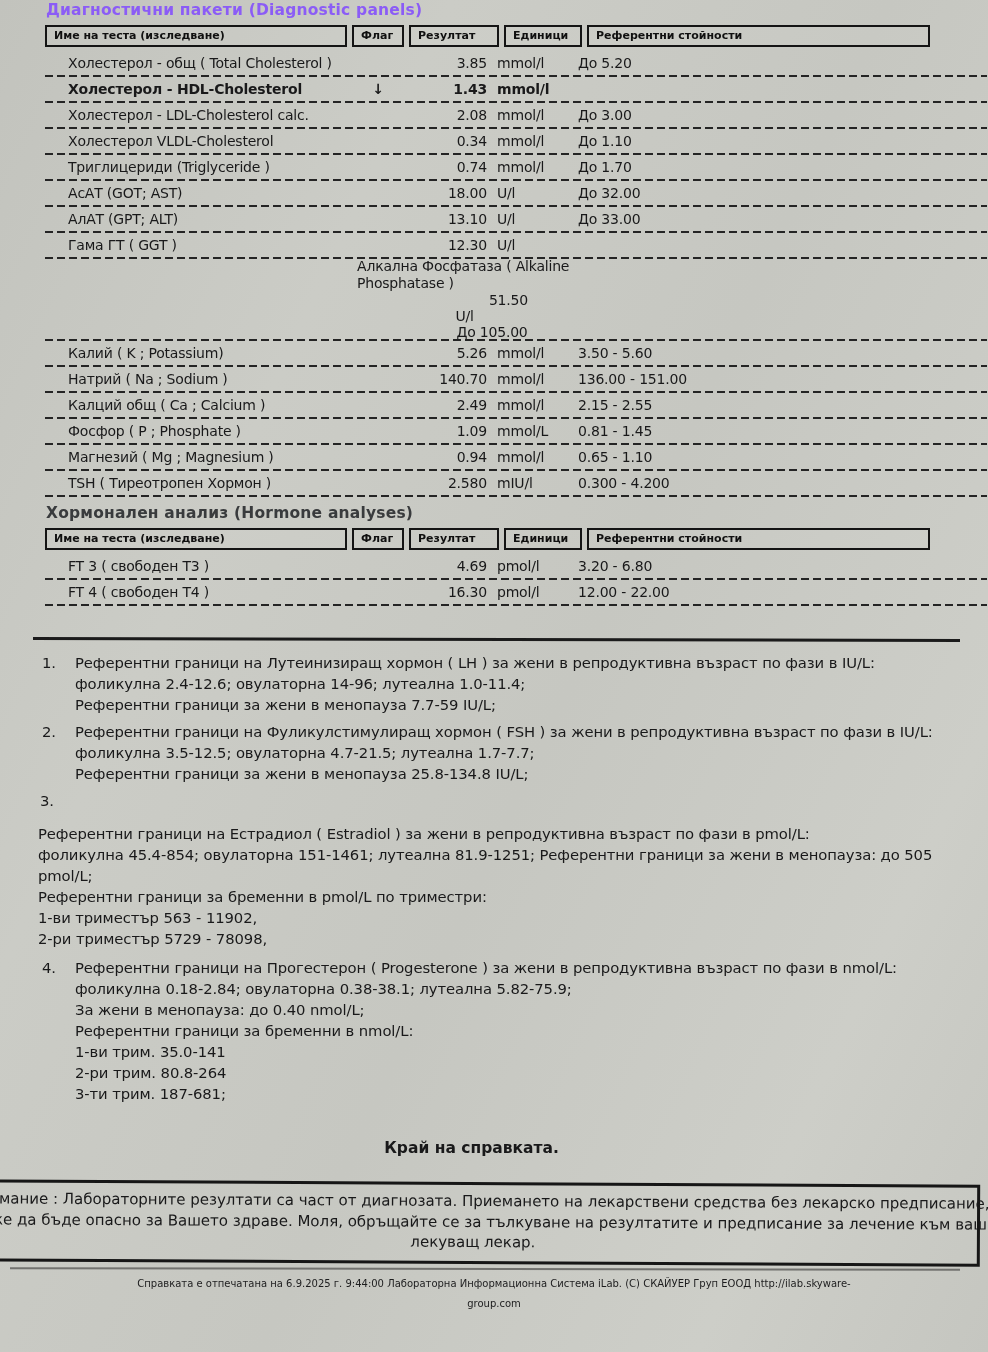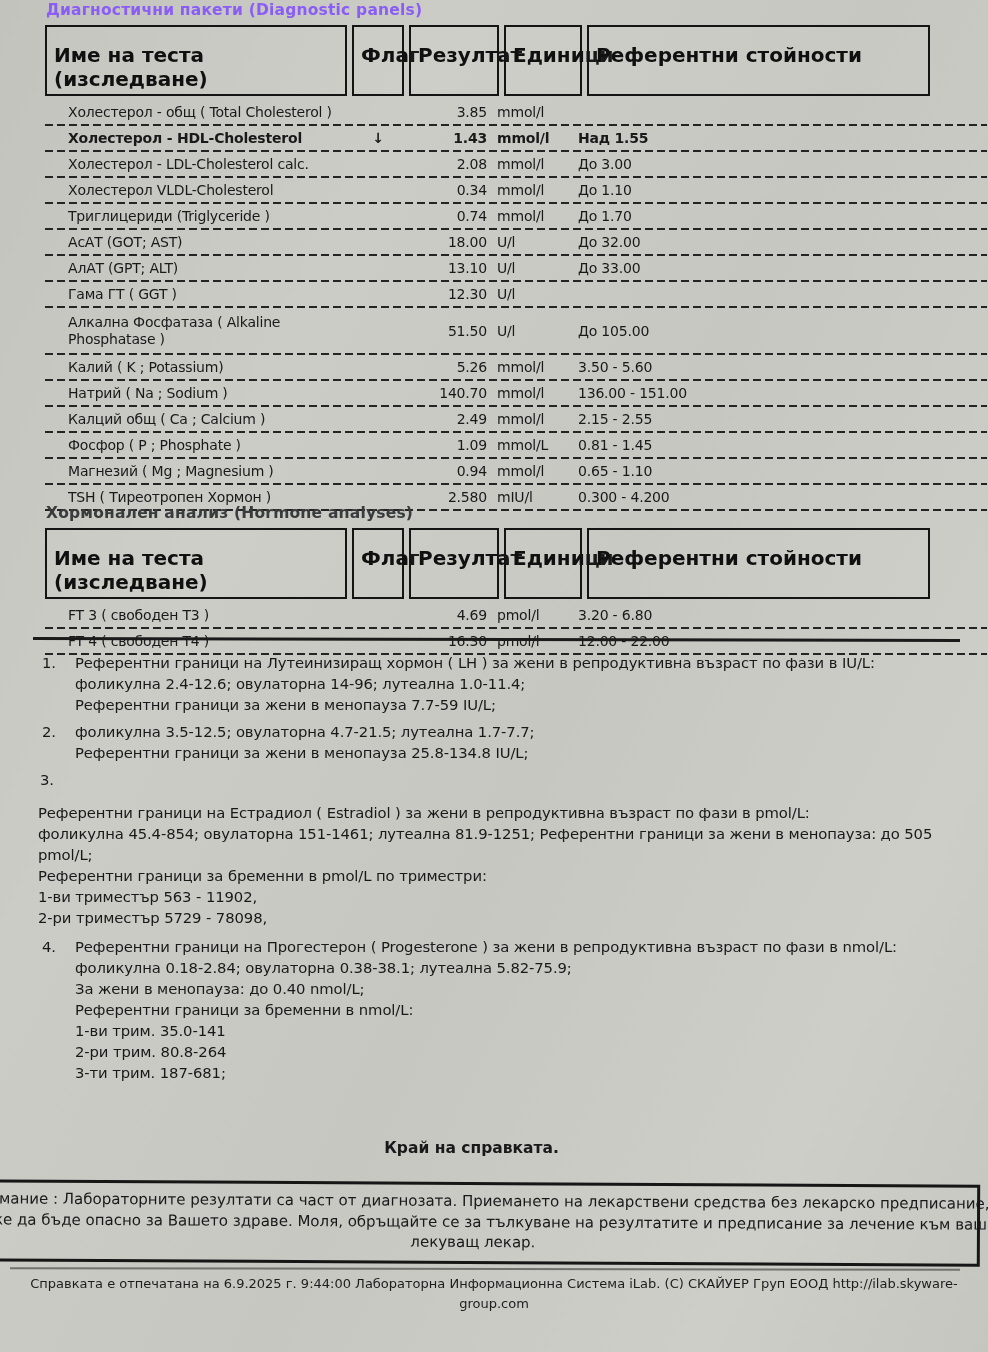--- a/index.html
+++ b/index.html
@@ -9,28 +9,28 @@
     font-family:"DejaVu Sans","Liberation Sans",sans-serif;
     color:#19191a;
   }
   .block{position:absolute;left:0;right:0;}
   
   .sec-title{margin:0 0 0 46px;font-size:15.5px;font-weight:bold;color:#8b5cf6;letter-spacing:.2px;}
   .sec-title.darker{color:#393b3d;}
   
   .tbl{margin:6px 0 0 45px;width:885px;font-size:14px;}
   .thead{display:flex;gap:5px;margin-bottom:3px;}
-  .th{border:2.5px solid #141414;padding:16px 7px 3px;font-weight:bold;font-size:20px;color:#101010;box-sizing:border-box;background:rgba(255,255,255,0.04);}
+  .th{border:2.5px solid #141414;padding:2px 7px 3px;font-weight:bold;font-size:11px;color:#101010;box-sizing:border-box;background:rgba(255,255,255,0.04);}
   .th.col-name{width:302px;}
   .th.col-flag{width:52px;}
   .th.col-result{width:90px;}
   .th.col-units{width:78px;}
   .th.col-reference{flex:1;}
   .trow{display:flex;align-items:center;min-height:26px;position:relative;}
-  .trow.tall{min-height:47px;}
+  .trow.tall{min-height:47px;flex-direction:column;}
   .trow::after{content:"";position:absolute;left:0;right:-57px;bottom:-1px;height:2.4px;
     background:repeating-linear-gradient(90deg,#242424 0 8px,transparent 8px 12px);}
   .trow.bold{font-weight:bold;}
   .td{box-sizing:border-box;letter-spacing:-0.2px;}
   .td.col-name{width:307px;padding-left:23px;line-height:17px;}
   .td.col-flag{width:52px;text-align:center;}
   .td.col-result{width:85px;text-align:right;padding-right:2px;}
   .td.col-units{width:80px;padding-left:8px;}
   .td.col-reference{flex:1;padding-left:9px;}
   
@@ -45,47 +45,47 @@
   .note.flush .note-body{margin-left:-4px;}
   
   #endtext{top:1139px;right:45px;text-align:center;font-weight:bold;font-size:15.5px;}
   
   #warnbox{top:1182px;left:-34px;width:1014px;box-sizing:border-box;border:3px solid #161616;
     padding:6px 0 8px;text-align:center;font-size:15px;line-height:20.5px;
     transform:rotate(0.3deg);background:rgba(255,255,255,0.03);}
   .warn-line{white-space:nowrap;}
   
   #footline{top:1268px;left:10px;width:950px;height:2px;background:#72726f;transform:rotate(0.1deg);}
-  #footer{top:1274px;text-align:center;font-size:13px;line-height:20px;color:#1d1d1e;}
+  #footer{top:1274px;text-align:center;font-size:10px;line-height:20px;color:#1d1d1e;}
 </style>
 </head>
 <body>
 
 <div class="block" id="sec1" style="top:1px">
   <h2 class="sec-title">Диагностични пакети (Diagnostic panels)</h2>
   <div class="tbl">
       <div class="thead">
         <div class="th col-name">Име на теста (изследване)</div>
         <div class="th col-flag">Флаг</div>
         <div class="th col-result">Резултат</div>
         <div class="th col-units">Единици</div>
         <div class="th col-reference">Референтни стойности</div>
       </div>
       <div class="trow">
         <div class="td col-name">Холестерол - общ ( Total Cholesterol )</div>
         <div class="td col-flag"></div>
         <div class="td col-result">3.85</div>
         <div class="td col-units">mmol/l</div>
+        <div class="td col-reference">До 5.20</div>
       </div>
       <div class="trow bold">
         <div class="td col-name">Холестерол - HDL-Cholesterol</div>
         <div class="td col-flag">↓</div>
         <div class="td col-result">1.43</div>
         <div class="td col-units">mmol/l</div>
-        <div class="td col-reference">Над 1.55</div>
       </div>
       <div class="trow">
         <div class="td col-name">Холестерол - LDL-Cholesterol calc.</div>
         <div class="td col-flag"></div>
         <div class="td col-result">2.08</div>
         <div class="td col-units">mmol/l</div>
         <div class="td col-reference">До 3.00</div>
       </div>
       <div class="trow">
         <div class="td col-name">Холестерол VLDL-Cholesterol</div>
@@ -207,20 +207,21 @@
       <span class="note-num">1.</span>
       <div class="note-body">
         <div class="note-line">Референтни граници на Лутеинизиращ хормон ( LH ) за жени в репродуктивна възраст по фази в IU/L:</div>
         <div class="note-line">фоликулна 2.4-12.6; овулаторна 14-96; лутеална 1.0-11.4;</div>
         <div class="note-line">Референтни граници за жени в менопауза 7.7-59 IU/L;</div>
       </div>
     </div>
     <div class="note indented">
       <span class="note-num">2.</span>
       <div class="note-body">
+        <div class="note-line">Референтни граници на Фуликулстимулиращ хормон ( FSH ) за жени в репродуктивна възраст по фази в IU/L:</div>
         <div class="note-line">фоликулна 3.5-12.5; овулаторна 4.7-21.5; лутеална 1.7-7.7;</div>
         <div class="note-line">Референтни граници за жени в менопауза 25.8-134.8 IU/L;</div>
       </div>
     </div>
     <div class="note flush">
       <span class="note-num">3.</span>
       <div class="note-body">
         <div class="note-line">Референтни граници на Естрадиол ( Estradiol ) за жени в репродуктивна възраст по фази в pmol/L:</div>
         <div class="note-line">фоликулна 45.4-854; овулаторна 151-1461; лутеална 81.9-1251; Референтни граници за жени в менопауза: до 505 pmol/L;</div>
         <div class="note-line">Референтни граници за бременни в pmol/L по триместри:</div>

